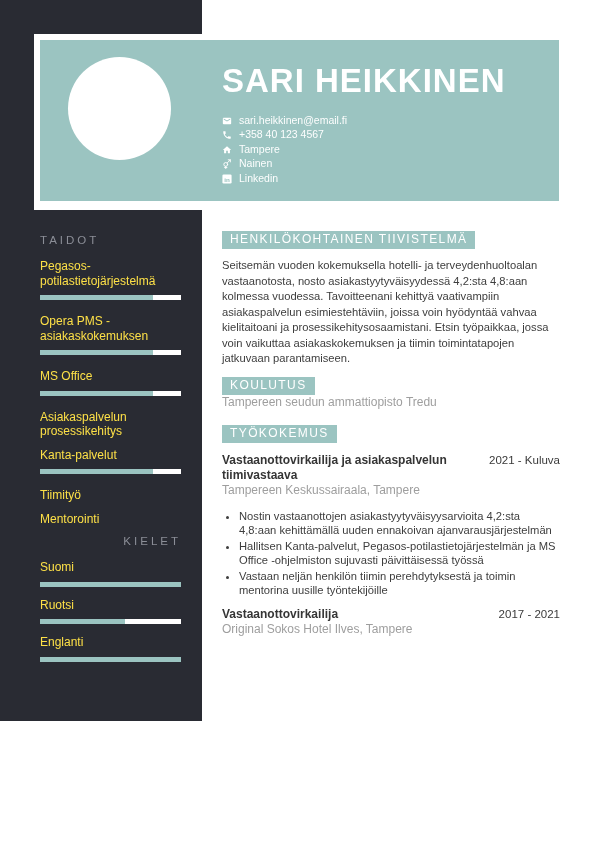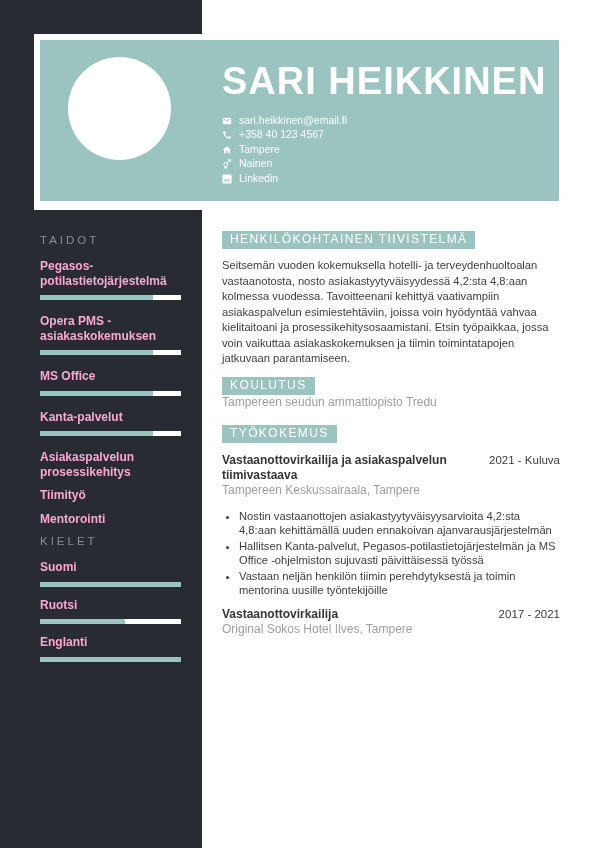--- a/index.html
+++ b/index.html
@@ -8,37 +8,37 @@
     --text_dark:#3d3d3d;
     --text_muted:#9e9e9e;
     --sidebar_heading:#8b8e97;
   }
   html,body{margin:0;padding:0;background:#ffffff;}
   .page{
     position:relative;width:600px;height:848px;background:#ffffff;overflow:hidden;
     font-family:"Liberation Sans","DejaVu Sans",sans-serif;
   }
   
-  .sidebar{position:absolute;left:0;top:0;width:202px;height:848px;background:var(--sidebar_bg);}
+  .sidebar{position:absolute;left:0;top:0;width:202px;height:721px;background:var(--sidebar_bg);}
   .sidebar-inner{position:absolute;left:40px;top:234px;width:141px;}
   .side-heading{color:var(--sidebar_heading);font-size:11.5px;letter-spacing:3px;margin:0 0 13px 0;font-weight:400;}
-  .side-heading.langs{}
+  .side-heading.langs{text-align:right;}
   .skill{margin-bottom:14px;}
-  .skill-label{color:#f9a8d4;font-size:12px;line-height:14.5px;font-weight:700;}
+  .skill-label{color:#fde047;font-size:12px;line-height:14.5px;font-weight:400;}
   .bar{height:5px;background:#ffffff;margin-top:7px;}
   .bar-fill{height:100%;background:var(--accent);}
   .skill.plain{margin:0 0 9px 0;}
   .skill.plain.first{margin-top:4px;}
   .lang{margin-bottom:11px;}
   
   .header-box{position:absolute;left:34px;top:34px;width:531px;height:176px;background:#ffffff;}
   .header-teal{position:absolute;left:6px;top:6px;right:6px;bottom:9px;background:var(--accent);}
   .photo{position:absolute;left:28px;top:17px;width:103px;height:103px;border-radius:50%;background:#ffffff;}
   .header-text{position:absolute;left:182px;top:22px;}
-  .person-name{margin:0;color:#ffffff;font-size:38px;line-height:38px;font-weight:600;letter-spacing:1px;}
+  .person-name{margin:0;color:#ffffff;font-size:33px;line-height:38px;font-weight:600;letter-spacing:1px;}
   .contacts{list-style:none;margin:11px 0 0 0;padding:0;}
   .contacts li{display:flex;align-items:flex-end;gap:7px;height:14.5px;color:#fdfefe;font-size:10.5px;}
   .cicon{width:10px;height:10px;display:inline-flex;flex:0 0 10px;}
   .cicon svg{width:10px;height:10px;display:block;}
   .accent-fill{fill:var(--accent);}
   
   .main{position:absolute;left:222px;top:231px;width:338px;}
   .badge{
     display:table;background:var(--accent);color:#ffffff;font-size:12px;line-height:13px;
     letter-spacing:1.4px;padding:2px 8px 3px 8px;font-weight:400;
@@ -74,29 +74,29 @@
         <div class="bar">
             <div class="bar-fill" style="width: 80%;"></div>
           </div>
       </div>
       <div class="skill">
         <div class="skill-label">MS Office</div>
         <div class="bar">
             <div class="bar-fill" style="width: 80%;"></div>
           </div>
       </div>
-      <div class="skill">
-        <div class="skill-label">Kanta-palvelut</div>
-        <div class="bar">
-            <div class="bar-fill" style="width: 80%;"></div>
-          </div>
-      </div>
-
       <div class="skill plain first">
         <div class="skill-label">Asiakaspalvelun prosessikehitys</div>
+      </div>
+
+      <div class="skill">
+        <div class="skill-label">Kanta-palvelut</div>
+        <div class="bar">
+            <div class="bar-fill" style="width: 80%;"></div>
+          </div>
       </div>
       <div class="skill plain">
         <div class="skill-label">Tiimityö</div>
       </div>
       <div class="skill plain">
         <div class="skill-label">Mentorointi</div>
       </div>
 
       <div class="side-heading langs">KIELET</div>
 

